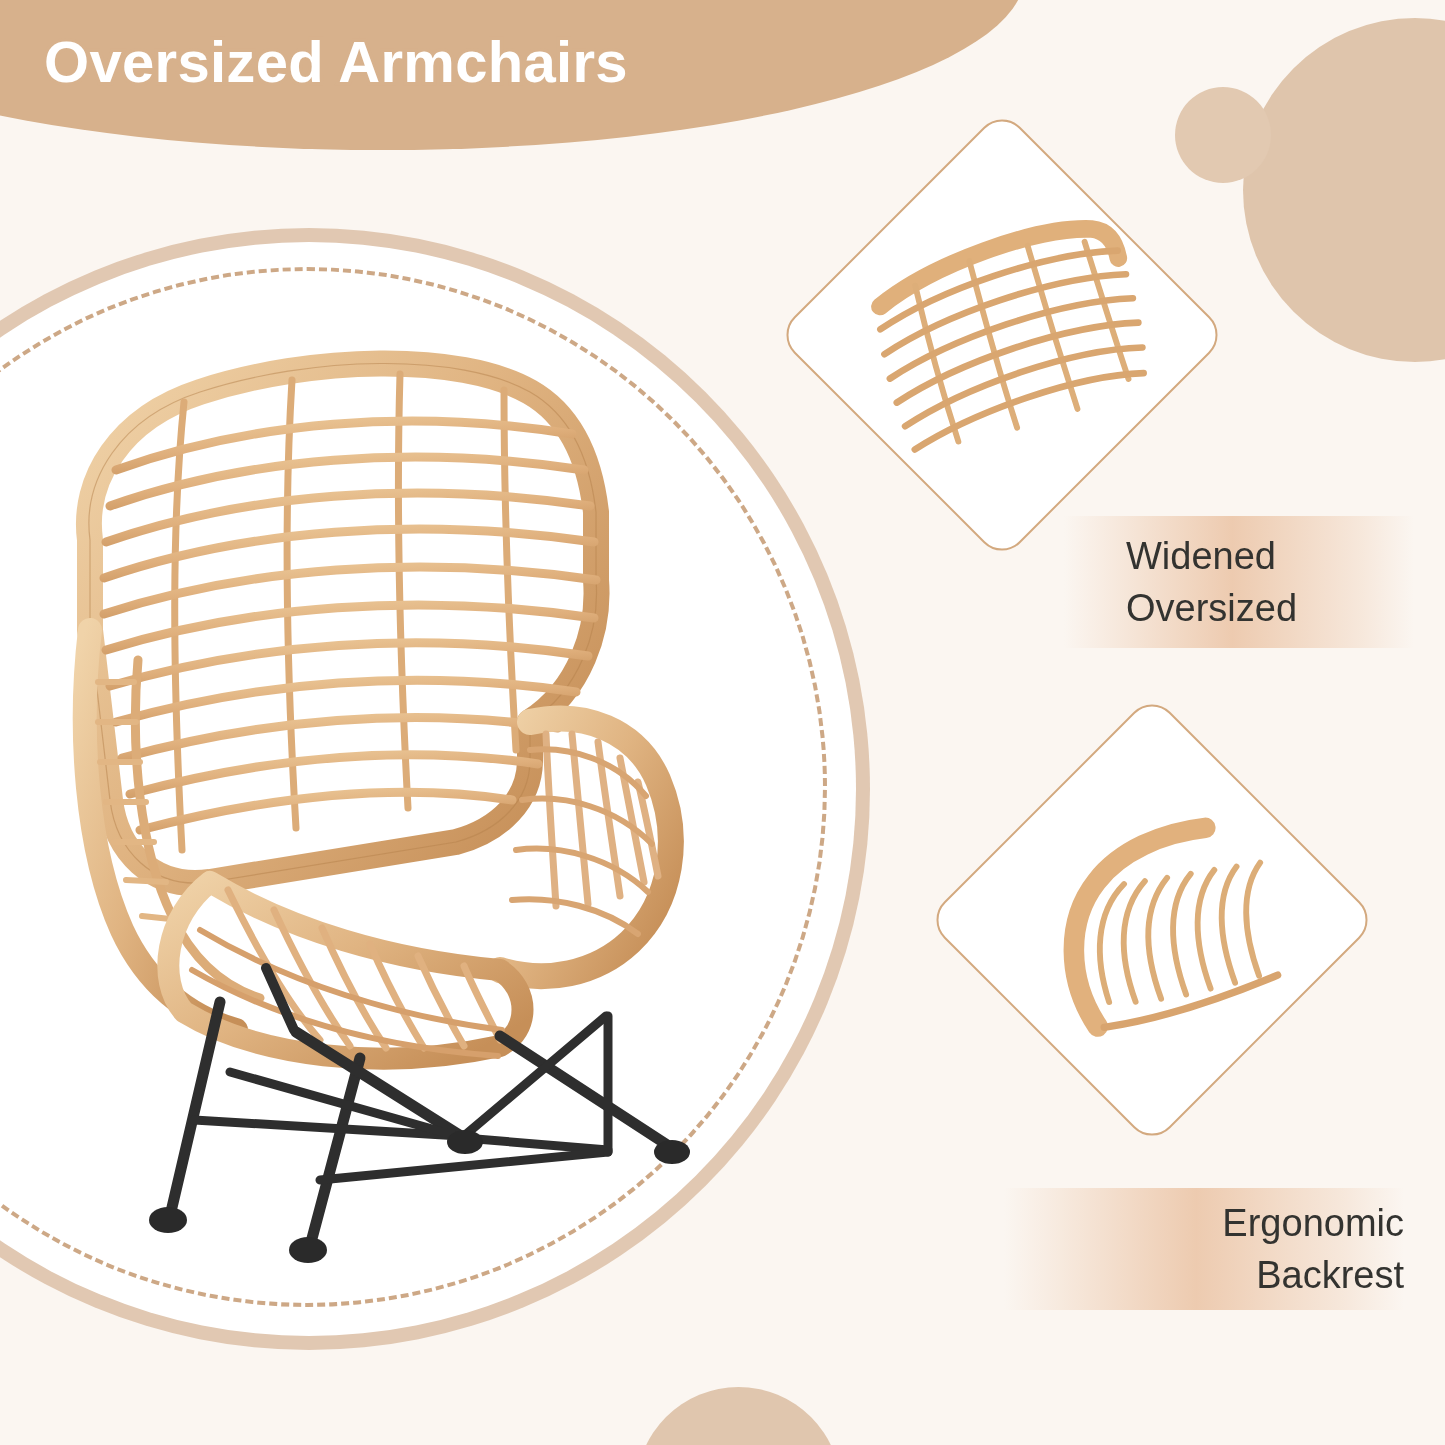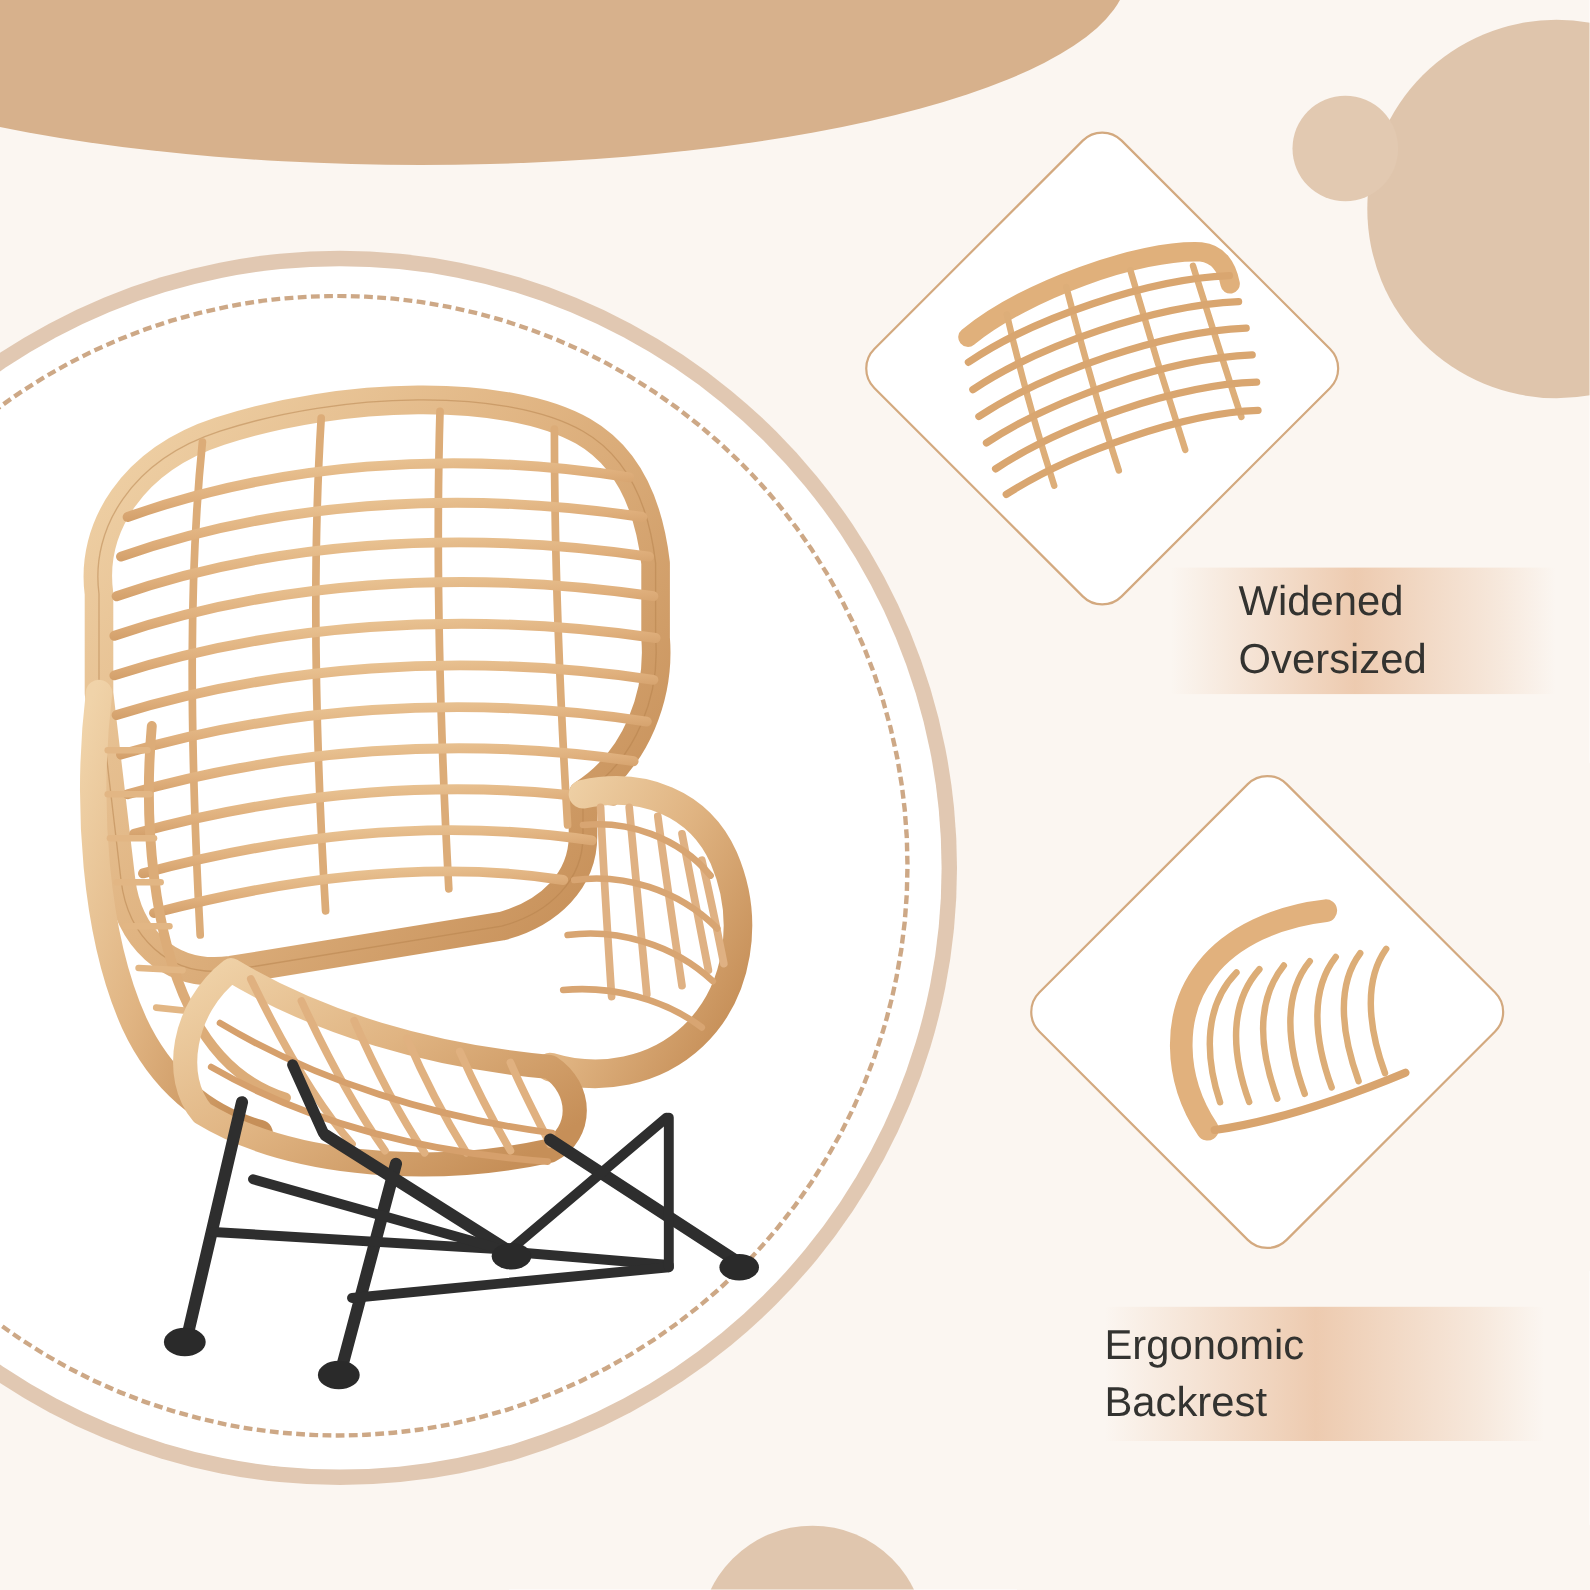--- a/index.html
+++ b/index.html
@@ -83,34 +83,35 @@
       rgba(238,205,179,0) 0%,
       rgba(238,205,179,0.30) 14%,
       rgba(236,199,170,0.92) 48%,
       rgba(238,205,179,0.35) 85%,
       rgba(238,205,179,0) 100%);
     display:flex;flex-direction:column;justify-content:center;
     color:#333330;
     font-size:38px;line-height:1.38;
     font-family:"Liberation Sans", sans-serif;
   }
-  #caption-backrest{left:1064px;top:516px;width:350px;height:115px;padding-left:62px;box-sizing:border-box;align-items:flex-start;text-align:left;}
-  #caption-armrests{left:1004px;top:1188px;width:400px;height:122px;align-items:flex-start;text-align:center;}
+  #caption-backrest{left:1064px;top:516px;width:350px;height:132px;padding-left:62px;box-sizing:border-box;align-items:flex-start;text-align:left;}
+  #caption-armrests{left:1004px;top:1188px;width:400px;height:122px;align-items:flex-end;text-align:center;}
   .caption-line{white-space:nowrap;}
 </style>
 </head>
 <body>
 
 <div id="stage">
 
   <div class="deco-circle" id="deco-big-circle"></div>
   <div class="deco-circle" id="deco-small-circle"></div>
   <div class="deco-circle" id="deco-bottom-circle"></div>
 
   <div id="header-banner"></div>
+  <div id="page-title">Oversized Armchairs</div>
 
   <div id="hero-ring-outer"></div>
   <div id="hero-disc"></div>
   <div id="hero-dashed-ring"></div>
 
   <div id="chair-figure">
     <svg viewBox="0 0 640 940" xmlns="http://www.w3.org/2000/svg">
       <defs>
         <linearGradient id="ratt" x1="0" y1="0" x2="1" y2="1">
           <stop offset="0%" stop-color="#E9C characteristics"></stop>

